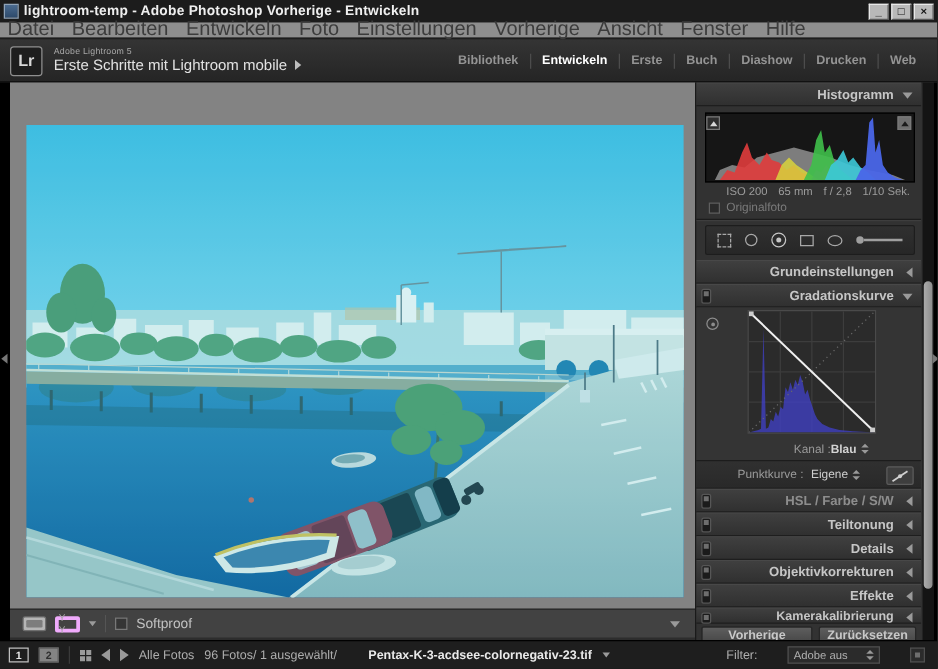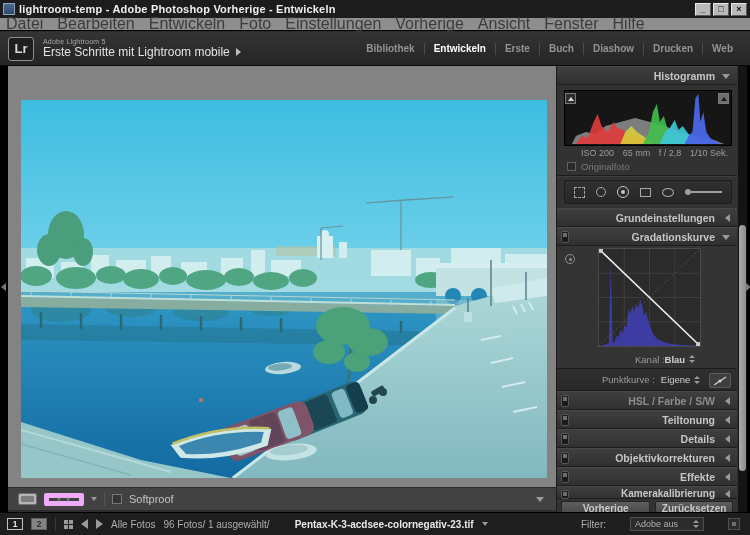--- a/index.html
+++ b/index.html
@@ -34,21 +34,21 @@
   #leftstrip { width:8px; background:#000; position:relative; }
   #center { width:548px; display:flex; flex-direction:column; }
   #canvas { position:relative; height:421px; background:#838383; overflow:hidden; }
   #photo { position:absolute; left:13px; top:34px; width:526px; height:378px; }
   #photo svg { display:block; }
 
   
   #toolbar { height:23px; background:#424242; border-top:1px solid #2b2b2b; display:flex; align-items:center; gap:7px; padding:0 10px; position:relative; }
   .loupe-ic { width:19px; height:12px; background:#b5b5b5; border-radius:2px; border:1px solid #6f6f6f; position:relative; }
   .loupe-ic::after { content:""; position:absolute; inset:2px; background:#7d7d7d; border-radius:1px; }
-  .ba-ic { width:40px; height:13px; border:5px solid #f0abfc; border-radius:2px; color:#a8a8a8; font-size:8px; font-weight:normal; display:flex; align-items:center; justify-content:center; letter-spacing:1px; }
+  .ba-ic { width:20px; height:13px; border:3px solid #f0abfc; border-radius:2px; color:#a8a8a8; font-size:8px; font-weight:normal; display:flex; align-items:center; justify-content:center; letter-spacing:1px; }
   .tb-sep { width:1px; height:14px; background:#323232; border-right:1px solid #555; }
   .cb { width:10px; height:10px; background:#353535; border:1px solid #787878; }
   .sp-lbl { font-size:11px; color:#c2c2c2; }
 
   
   #rightcol { width:194px; position:relative; background:#323232; }
   #rightpanel { position:absolute; left:0; top:0; bottom:0; width:181px; border-left:1px solid #1a1a1a; background:#323232; overflow:hidden; }
   #rp-scroll { position:absolute; right:3px; top:0; bottom:0; width:9px; background:#141414; }
   #rp-thumb { position:absolute; left:1px; width:7px; top:159px; height:246px; background:linear-gradient(90deg,#ababab,#8c8c8c); border-radius:4px; }
   #rightedge { position:absolute; right:0; top:0; bottom:0; width:3px; background:#000; }
@@ -96,21 +96,21 @@
   #target-ic i { width:3px; height:3px; background:#8d8d8d; border-radius:50%; }
   #curvesq { position:absolute; left:41px; top:2px; width:103px; height:99px; background:#2b2b2b; border:1px solid #4a4a4a; }
   #kanalrow { position:absolute; left:0; right:0; top:104px; height:18px; display:flex; align-items:center; padding-left:78px; }
   #kanalrow .kl { font-size:9.5px; color:#9a9a9a; }
   #kanalrow .kv { font-size:9.5px; font-weight:bold; color:#d2d2d2; display:flex; align-items:center; gap:4px; }
   .stepper { display:inline-flex; flex-direction:column; gap:2px; }
   .stepper i { width:0; height:0; border-left:3px solid transparent; border-right:3px solid transparent; }
   .stepper .su { border-bottom:3px solid #999; }
   .stepper .sd { border-top:3px solid #999; }
 
-  #pointbar { position:relative; height:23px; background:linear-gradient(#303030,#292929); border-top:1px solid #1c1c1c; border-bottom:1px solid #1c1c1c; display:flex; align-items:center; gap:6px; padding-left:45px; }
+  #pointbar { position:relative; height:23px; background:linear-gradient(#303030,#292929); border-top:1px solid #1c1c1c; border-bottom:1px solid #1c1c1c; display:flex; align-items:center; gap:6px; padding-left:33px; }
   #pointbar .pl { font-size:9.5px; color:#9a9a9a; }
   #pointbar .pv { font-size:9.5px; color:#cfcfcf; display:flex; align-items:center; gap:4px; }
   #pcbtn { position:absolute; right:6px; top:4px; width:22px; height:15px; background:#3e3e3e; border:1px solid #5c5c5c; border-radius:2px; display:flex; align-items:center; justify-content:center; }
 
   
   #rp-btns { display:flex; gap:5px; padding:2px 4px; }
   .rbtn { height:15px; background:linear-gradient(#5e5e5e,#454545); border:1px solid #262626; border-radius:2px; color:#c8c8c8; font-size:10px; font-weight:bold; font-family:"Liberation Sans",sans-serif; display:flex; align-items:center; justify-content:center; }
   #btn-prev { flex:1.15; }
   #btn-reset { flex:1; }
 

